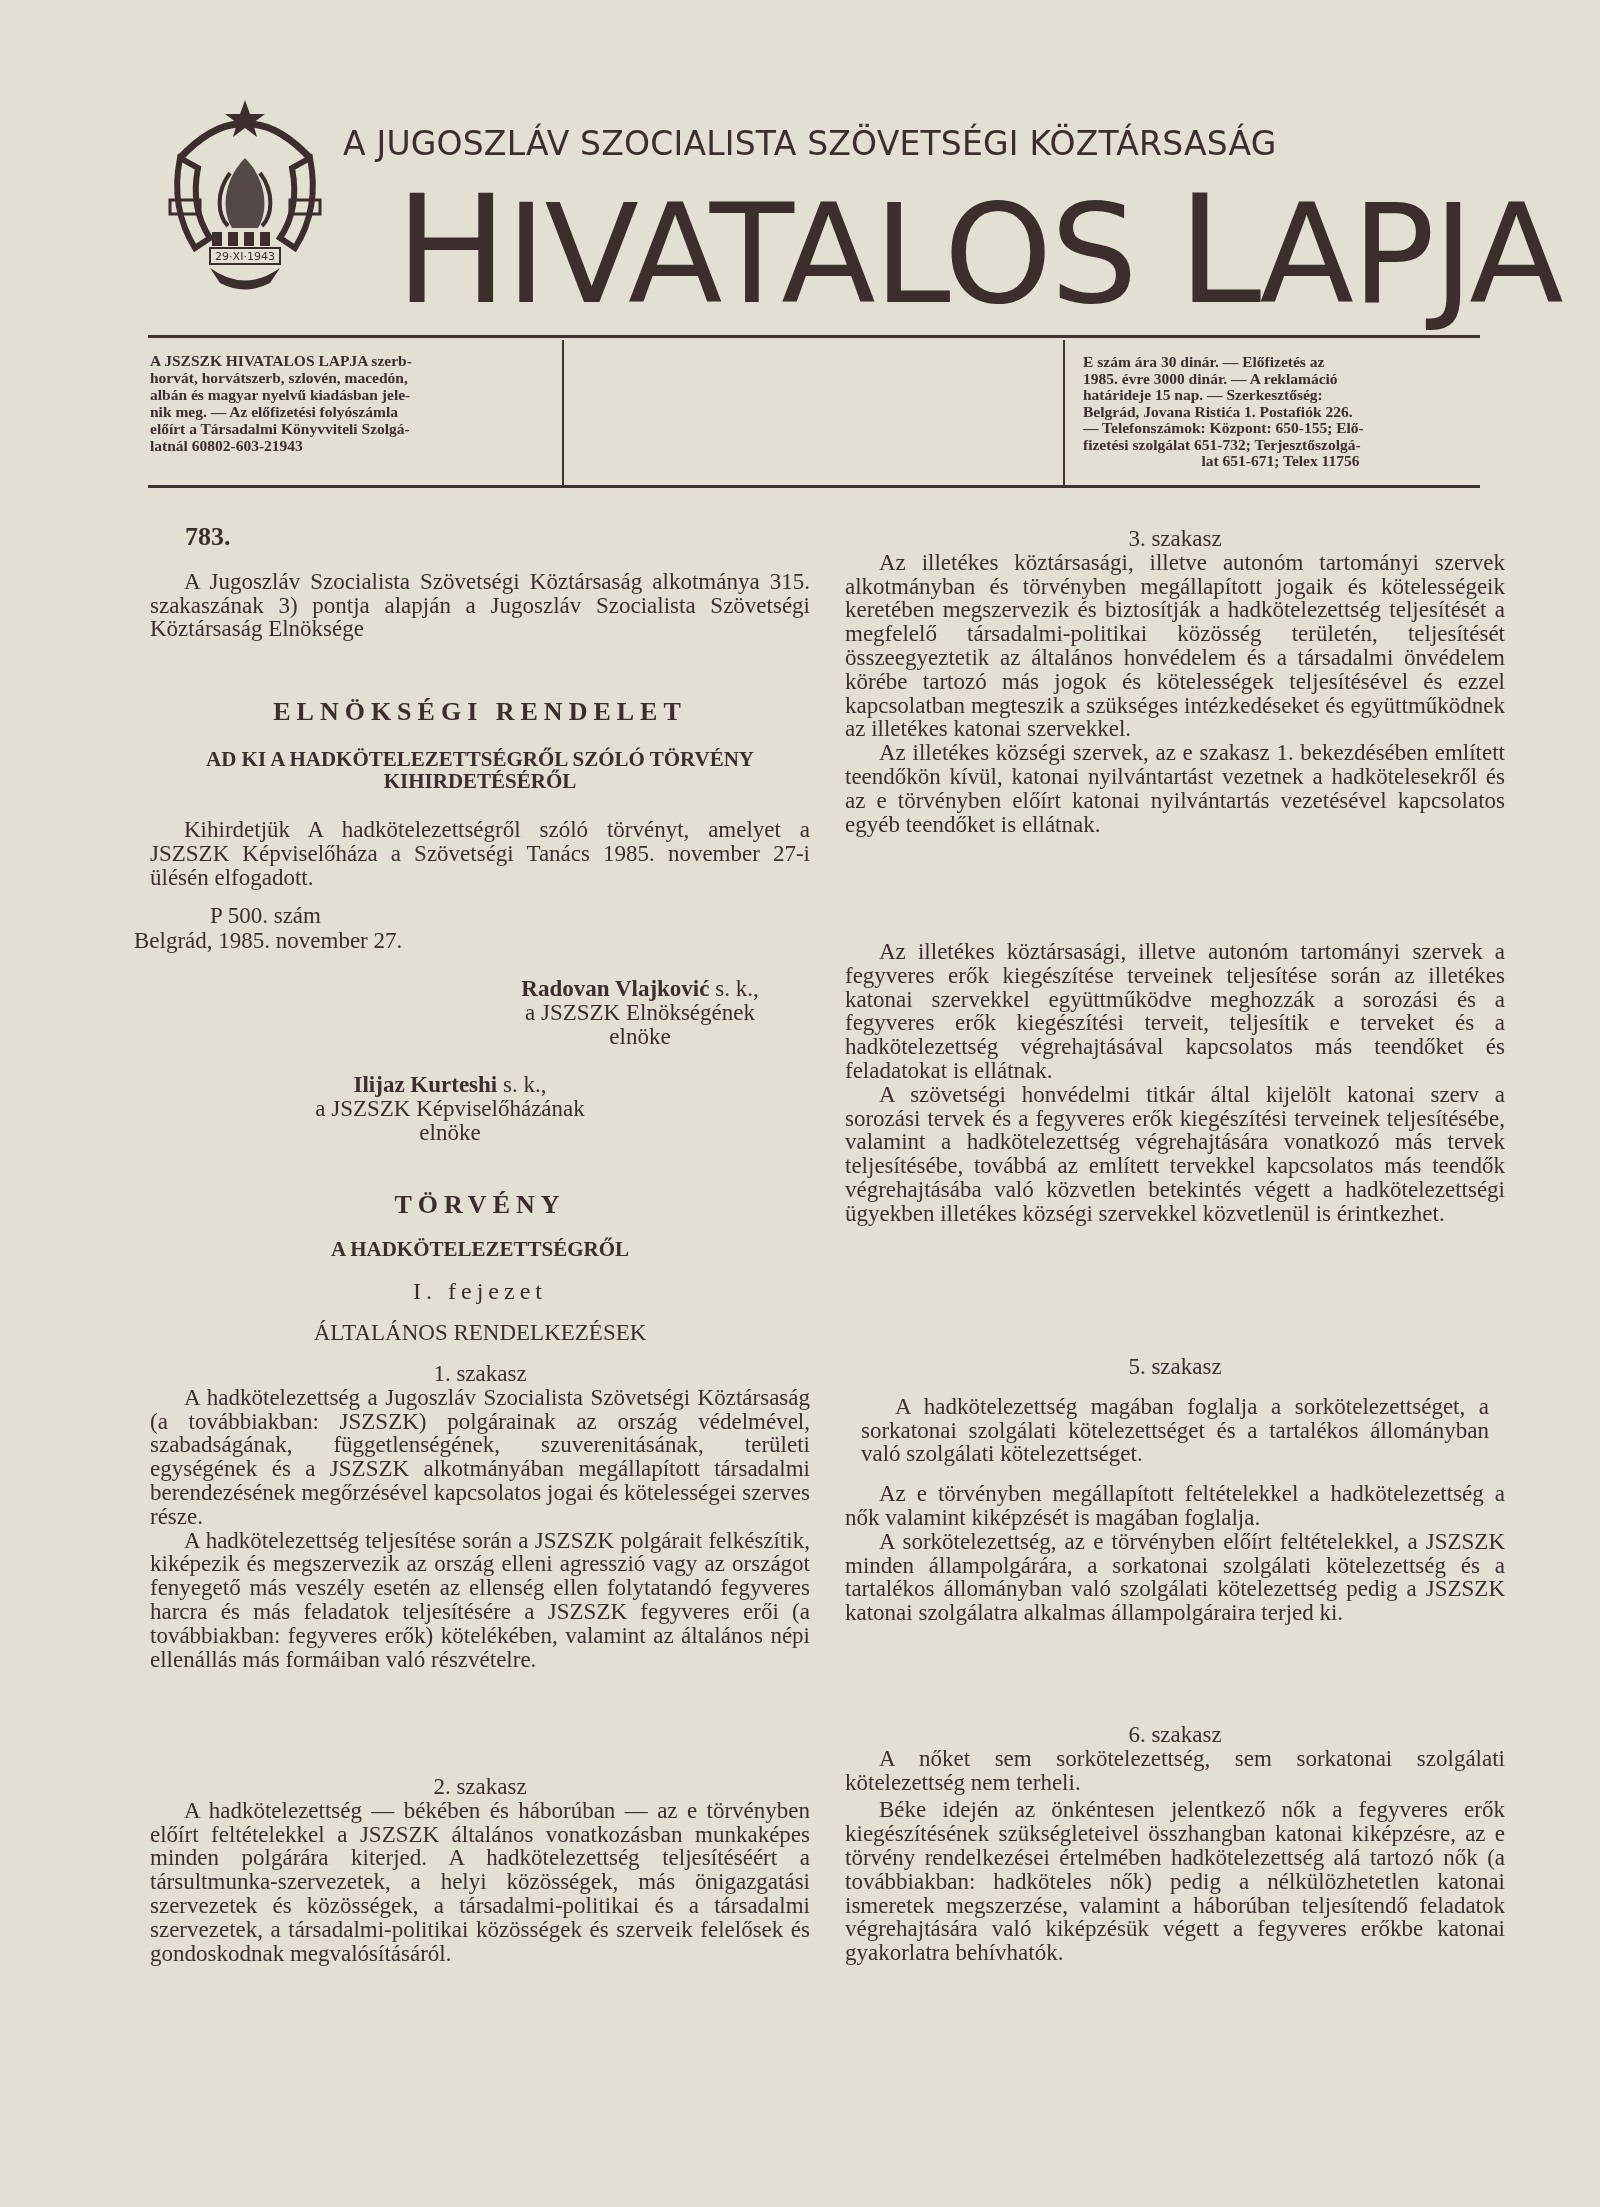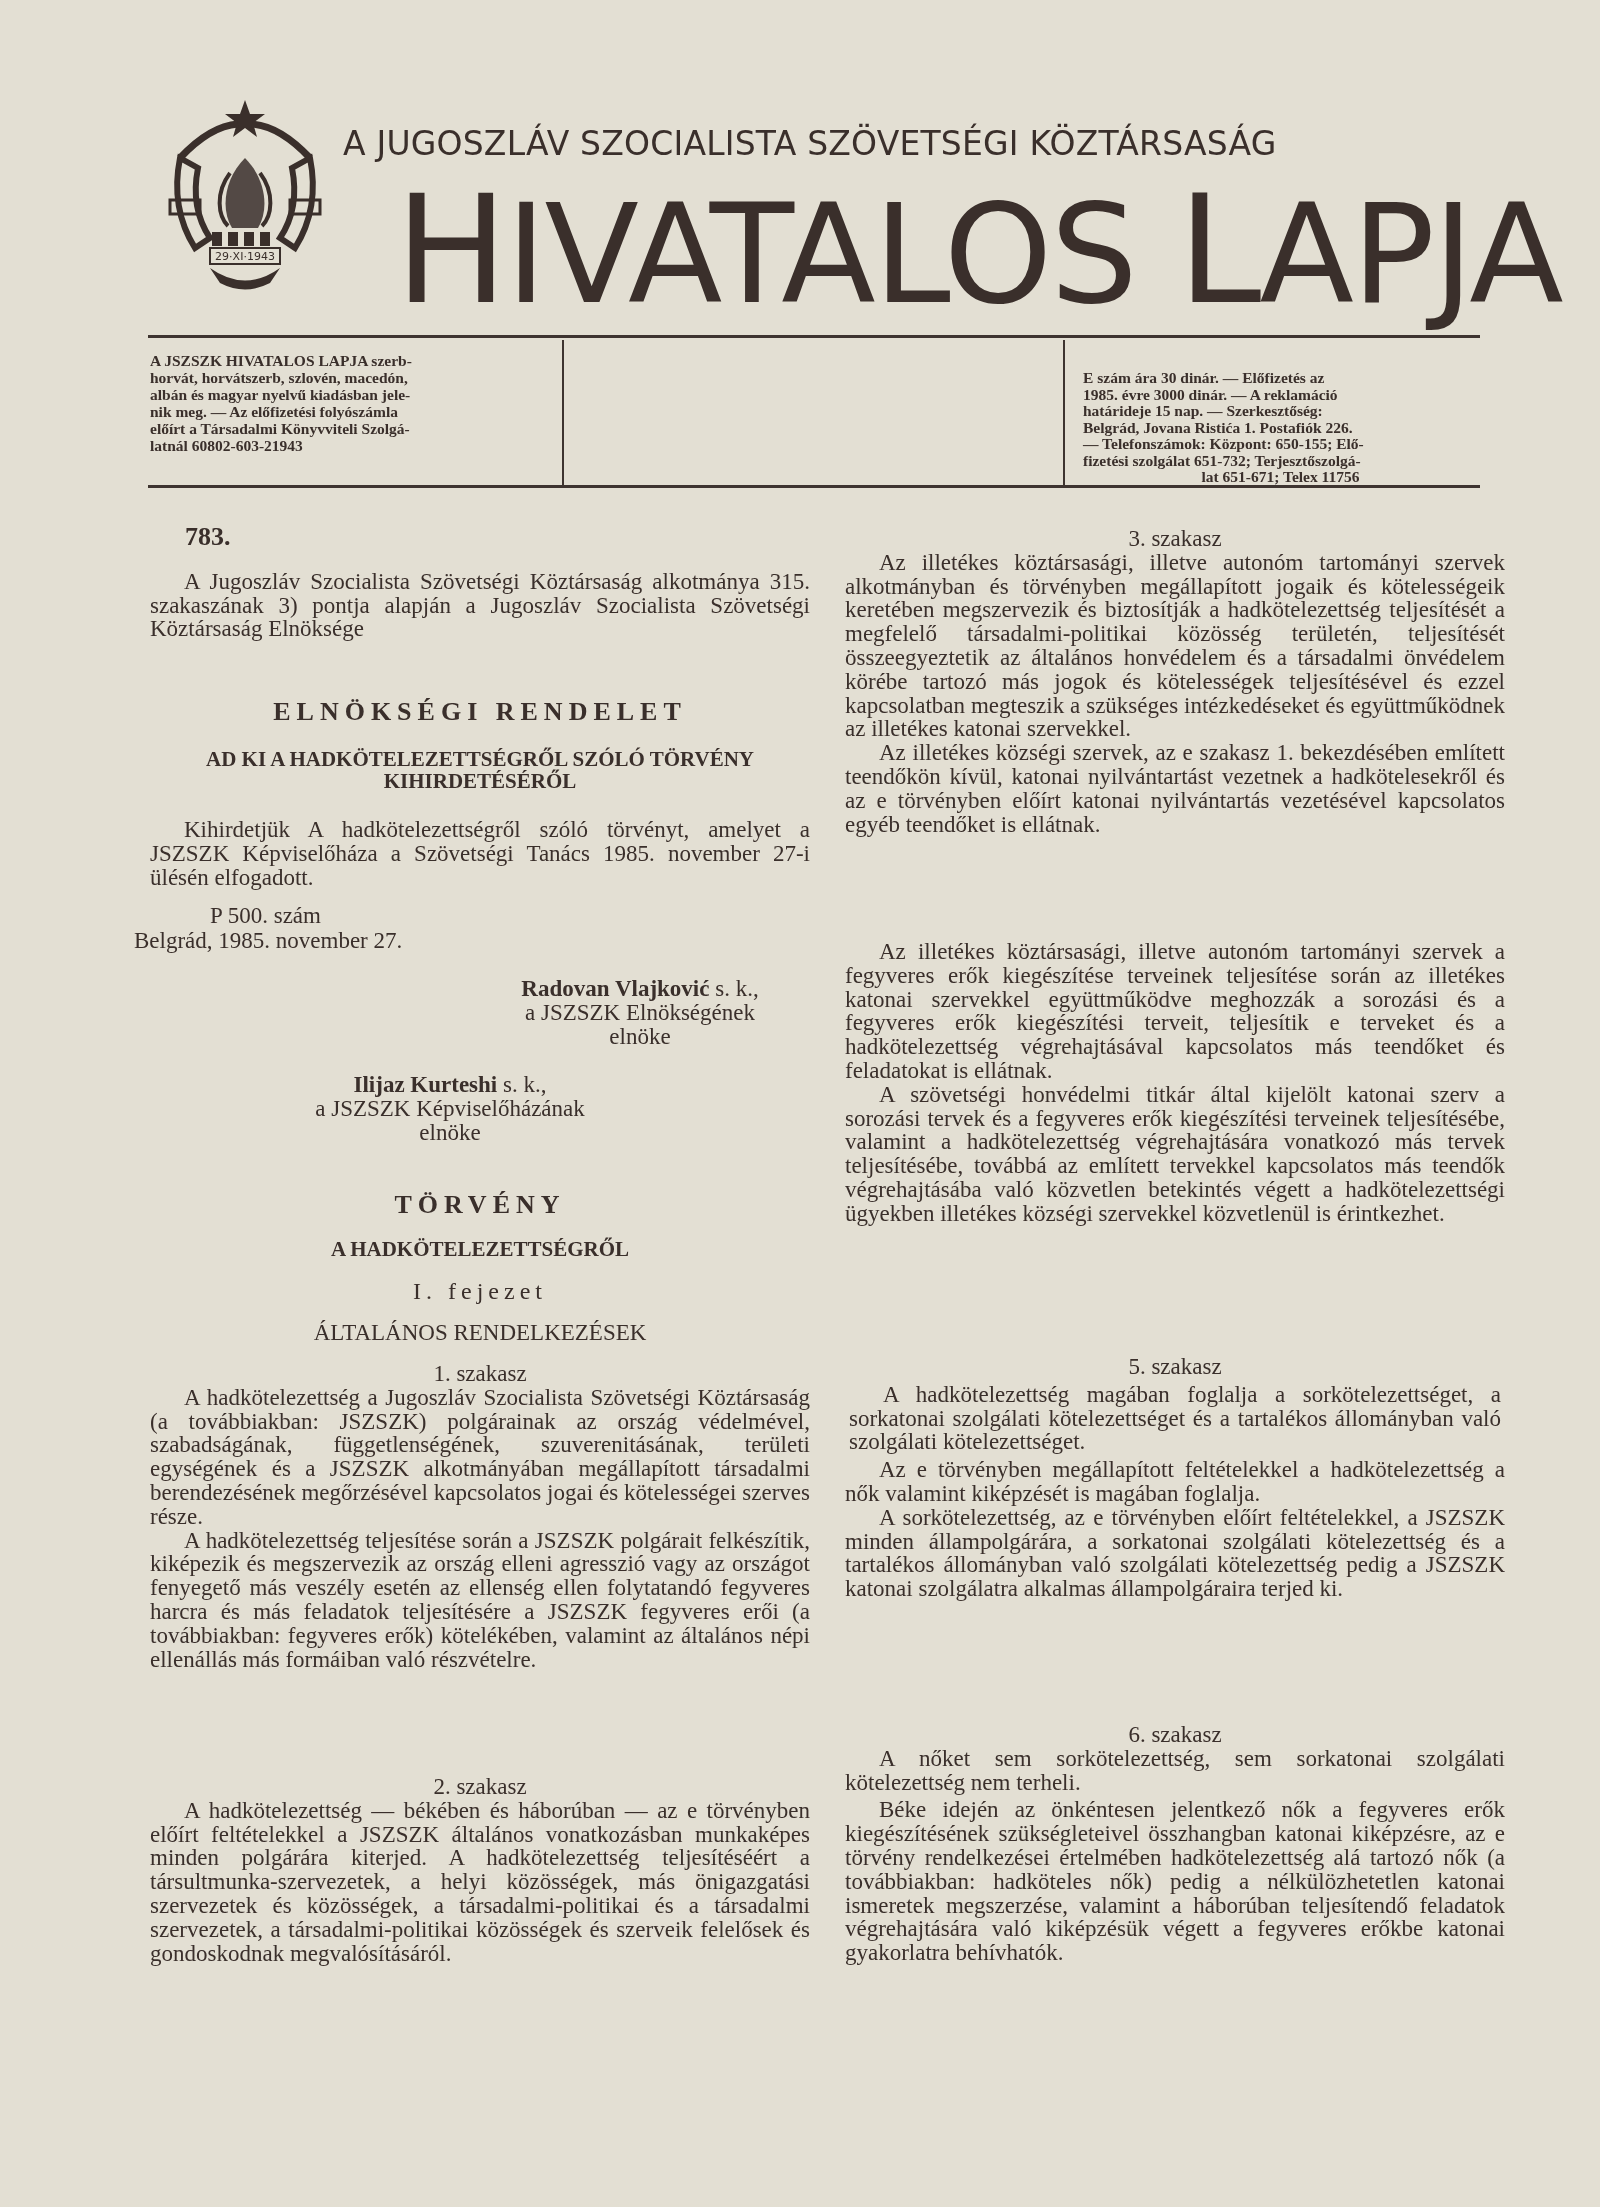--- a/index.html
+++ b/index.html
@@ -41,21 +41,21 @@
   }
   .info-left .last { text-align: center; display: block; }
   .info-center {
     position: absolute; left: 580px; top: 350px; width: 470px; text-align: center;
     font-weight: bold;
   }
   .info-center .d { font-size: 22px; line-height: 24px; margin-top: 4px; }
   .info-center .c { font-size: 20px; line-height: 22px; margin-top: 18px; letter-spacing: 0.5px; }
   .info-center .v { font-size: 20px; line-height: 22px; margin-top: 20px; letter-spacing: 0.5px; }
   .info-right {
-    position: absolute; left: 1083px; top: 370px; width: 395px;
+    position: absolute; left: 1083px; top: 354px; width: 395px;
     font-size: 15.5px; line-height: 16.5px; font-weight: bold; text-align: justify;
   }
   .info-right .last { text-align: center; display: block; }
   .num { position: absolute; left: 185px; top: 522px; font-size: 26px; font-weight: bold; }
 
   .heading-spaced {
     text-align: center; font-weight: bold; letter-spacing: 6px; font-size: 26px;
   }
   .heading-bold { text-align: center; font-weight: bold; font-size: 21px; line-height: 22px; }
   .center { text-align: center; }
@@ -169,21 +169,21 @@
     <p style="margin:0; text-align:justify; text-indent:34px;">Az illetékes községi szervek, az e szakasz 1. bekezdésében említett teendőkön kívül, katonai nyilvántartást vezetnek a hadkötelesekről és az e törvényben előírt katonai nyilvántartás vezetésével kapcsolatos egyéb teendőket is ellátnak.</p>
   </div>
 
   <div class="abs" style="left:845px; top:940px; width:660px; font-size:23px; line-height:23.8px;">
     <p style="margin:0; text-align:justify; text-indent:34px;">Az illetékes köztársasági, illetve autonóm tartományi szervek a fegyveres erők kiegészítése terveinek teljesítése során az illetékes katonai szervekkel együttműködve meghozzák a sorozási és a fegyveres erők kiegészítési terveit, teljesítik e terveket és a hadkötelezettség végrehajtásával kapcsolatos más teendőket és feladatokat is ellátnak.</p>
     <p style="margin:0; text-align:justify; text-indent:34px;">A szövetségi honvédelmi titkár által kijelölt katonai szerv a sorozási tervek és a fegyveres erők kiegészítési terveinek teljesítésébe, valamint a hadkötelezettség végrehajtására vonatkozó más tervek teljesítésébe, továbbá az említett tervekkel kapcsolatos más teendők végrehajtásába való közvetlen betekintés végett a hadkötelezettségi ügyekben illetékes községi szervekkel közvetlenül is érintkezhet.</p>
   </div>
 
   <div class="abs" style="left:845px; top:1355px; width:660px; font-size:23px; line-height:23.8px;">
     <div class="szakasz">5. szakasz</div>
-    <p style="margin:4px; text-align:justify; text-indent:34px;">A hadkötelezettség magában foglalja a sorkötelezettséget, a sorkatonai szolgálati kötelezettséget és a tartalékos állományban való szolgálati kötelezettséget.</p>
+    <p style="margin:16px; text-align:justify; text-indent:34px;">A hadkötelezettség magában foglalja a sorkötelezettséget, a sorkatonai szolgálati kötelezettséget és a tartalékos állományban való szolgálati kötelezettséget.</p>
     <p style="margin:0; text-align:justify; text-indent:34px;">Az e törvényben megállapított feltételekkel a hadkötelezettség a nők valamint kiképzését is magában foglalja.</p>
     <p style="margin:0; text-align:justify; text-indent:34px;">A sorkötelezettség, az e törvényben előírt feltételekkel, a JSZSZK minden állampolgárára, a sorkatonai szolgálati kötelezettség és a tartalékos állományban való szolgálati kötelezettség pedig a JSZSZK katonai szolgálatra alkalmas állampolgáraira terjed ki.</p>
   </div>
 
   <div class="abs" style="left:845px; top:1723px; width:660px; font-size:23px; line-height:23.8px;">
     <div class="szakasz">6. szakasz</div>
     <p style="margin:0; text-align:justify; text-indent:34px;">A nőket sem sorkötelezettség, sem sorkatonai szolgálati kötelezettség nem terheli.</p>
     <p style="margin:4px 0 0 0; text-align:justify; text-indent:34px;">Béke idején az önkéntesen jelentkező nők a fegyveres erők kiegészítésének szükségleteivel összhangban katonai kiképzésre, az e törvény rendelkezései értelmében hadkötelezettség alá tartozó nők (a továbbiakban: hadköteles nők) pedig a nélkülözhetetlen katonai ismeretek megszerzése, valamint a háborúban teljesítendő feladatok végrehajtására való kiképzésük végett a fegyveres erőkbe katonai gyakorlatra behívhatók.</p>
   </div>
 

